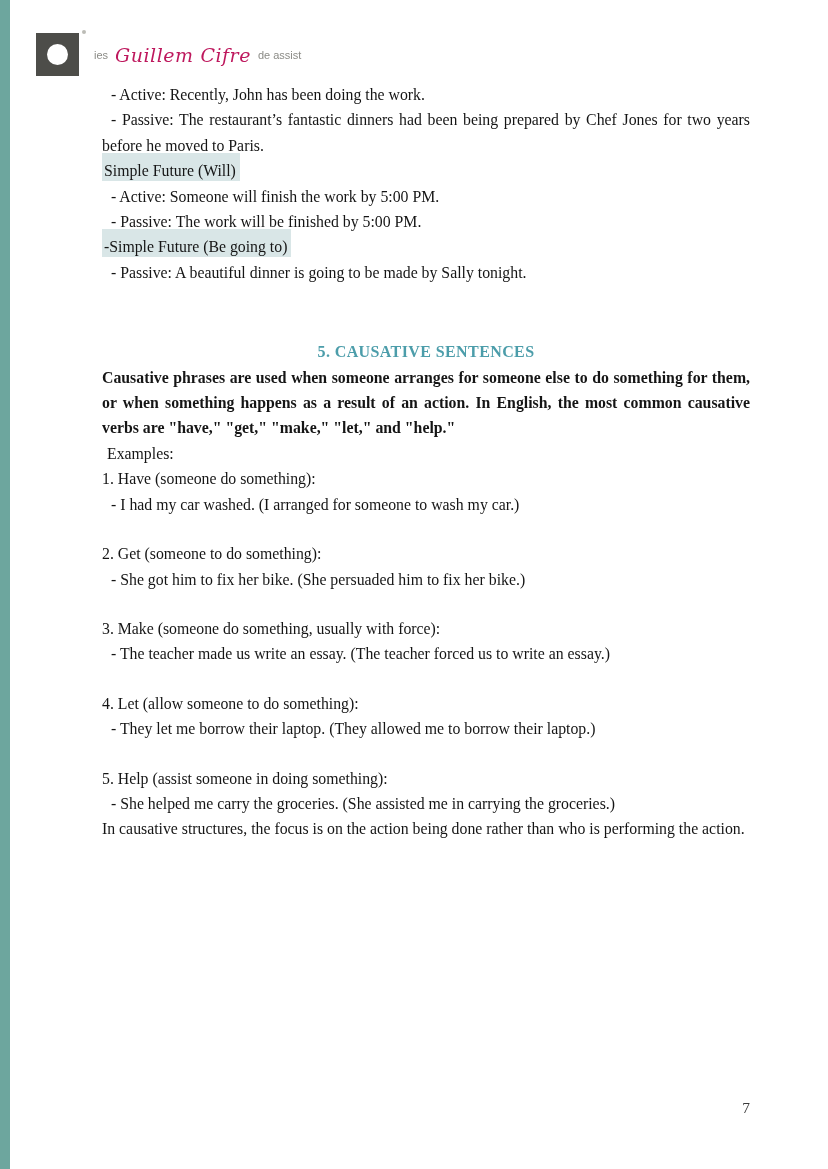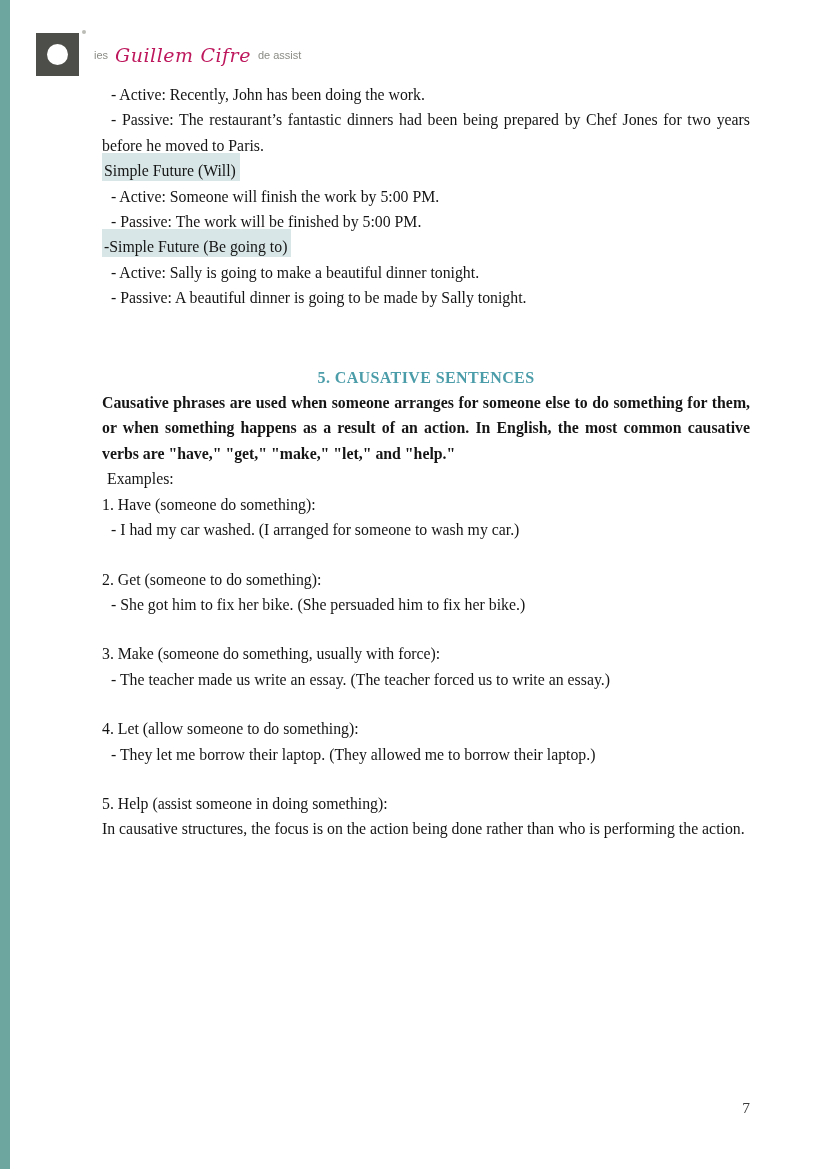--- a/index.html
+++ b/index.html
@@ -92,21 +92,20 @@
 
   <main class="content">
     <p class="indent">- Active: Recently, John has been doing the work.</p>
     <p class="hang">- Passive: The restaurant’s fantastic dinners had been being prepared by Chef Jones for two years before he moved to Paris.</p>
 
     <p class="group-title"><span class="hl">Simple Future (Will)</span></p>
     <p class="indent">- Active: Someone will finish the work by 5:00 PM.</p>
     <p class="indent">- Passive: The work will be finished by 5:00 PM.</p>
 
     <p class="group-title"><span class="hl">-Simple Future (Be going to)</span></p>
-    <p class="indent">- Active: Sally is going to make a beautiful dinner tonight.</p>
     <p class="indent">- Passive: A beautiful dinner is going to be made by Sally tonight.</p>
 
     <h1 class="heading">5. CAUSATIVE SENTENCES</h1>
 
     <p class="intro-para">Causative phrases are used when someone arranges for someone else to do something for them, or when something happens as a result of an action. In English, the most common causative verbs are "have," "get," "make," "let," and "help."</p>
 
     <p class="examples-label">Examples:</p>
 
     <div class="items">
       <div class="item first">
@@ -120,20 +119,21 @@
       <div class="item">
         <p class="item-title">3. Make (someone do something, usually with force):</p>
         <p class="indent">- The teacher made us write an essay. (The teacher forced us to write an essay.)</p>
       </div>
       <div class="item">
         <p class="item-title">4. Let (allow someone to do something):</p>
         <p class="indent">- They let me borrow their laptop. (They allowed me to borrow their laptop.)</p>
       </div>
       <div class="item">
         <p class="item-title">5. Help (assist someone in doing something):</p>
+        <p class="indent">- She helped me carry the groceries. (She assisted me in carrying the groceries.)</p>
       </div>
     </div>
 
     <p class="conclusion">In causative structures, the focus is on the action being done rather than who is performing the action.</p>
   </main>
 
   <div class="page-number">7</div>
 </div>
 
 </body></html>

